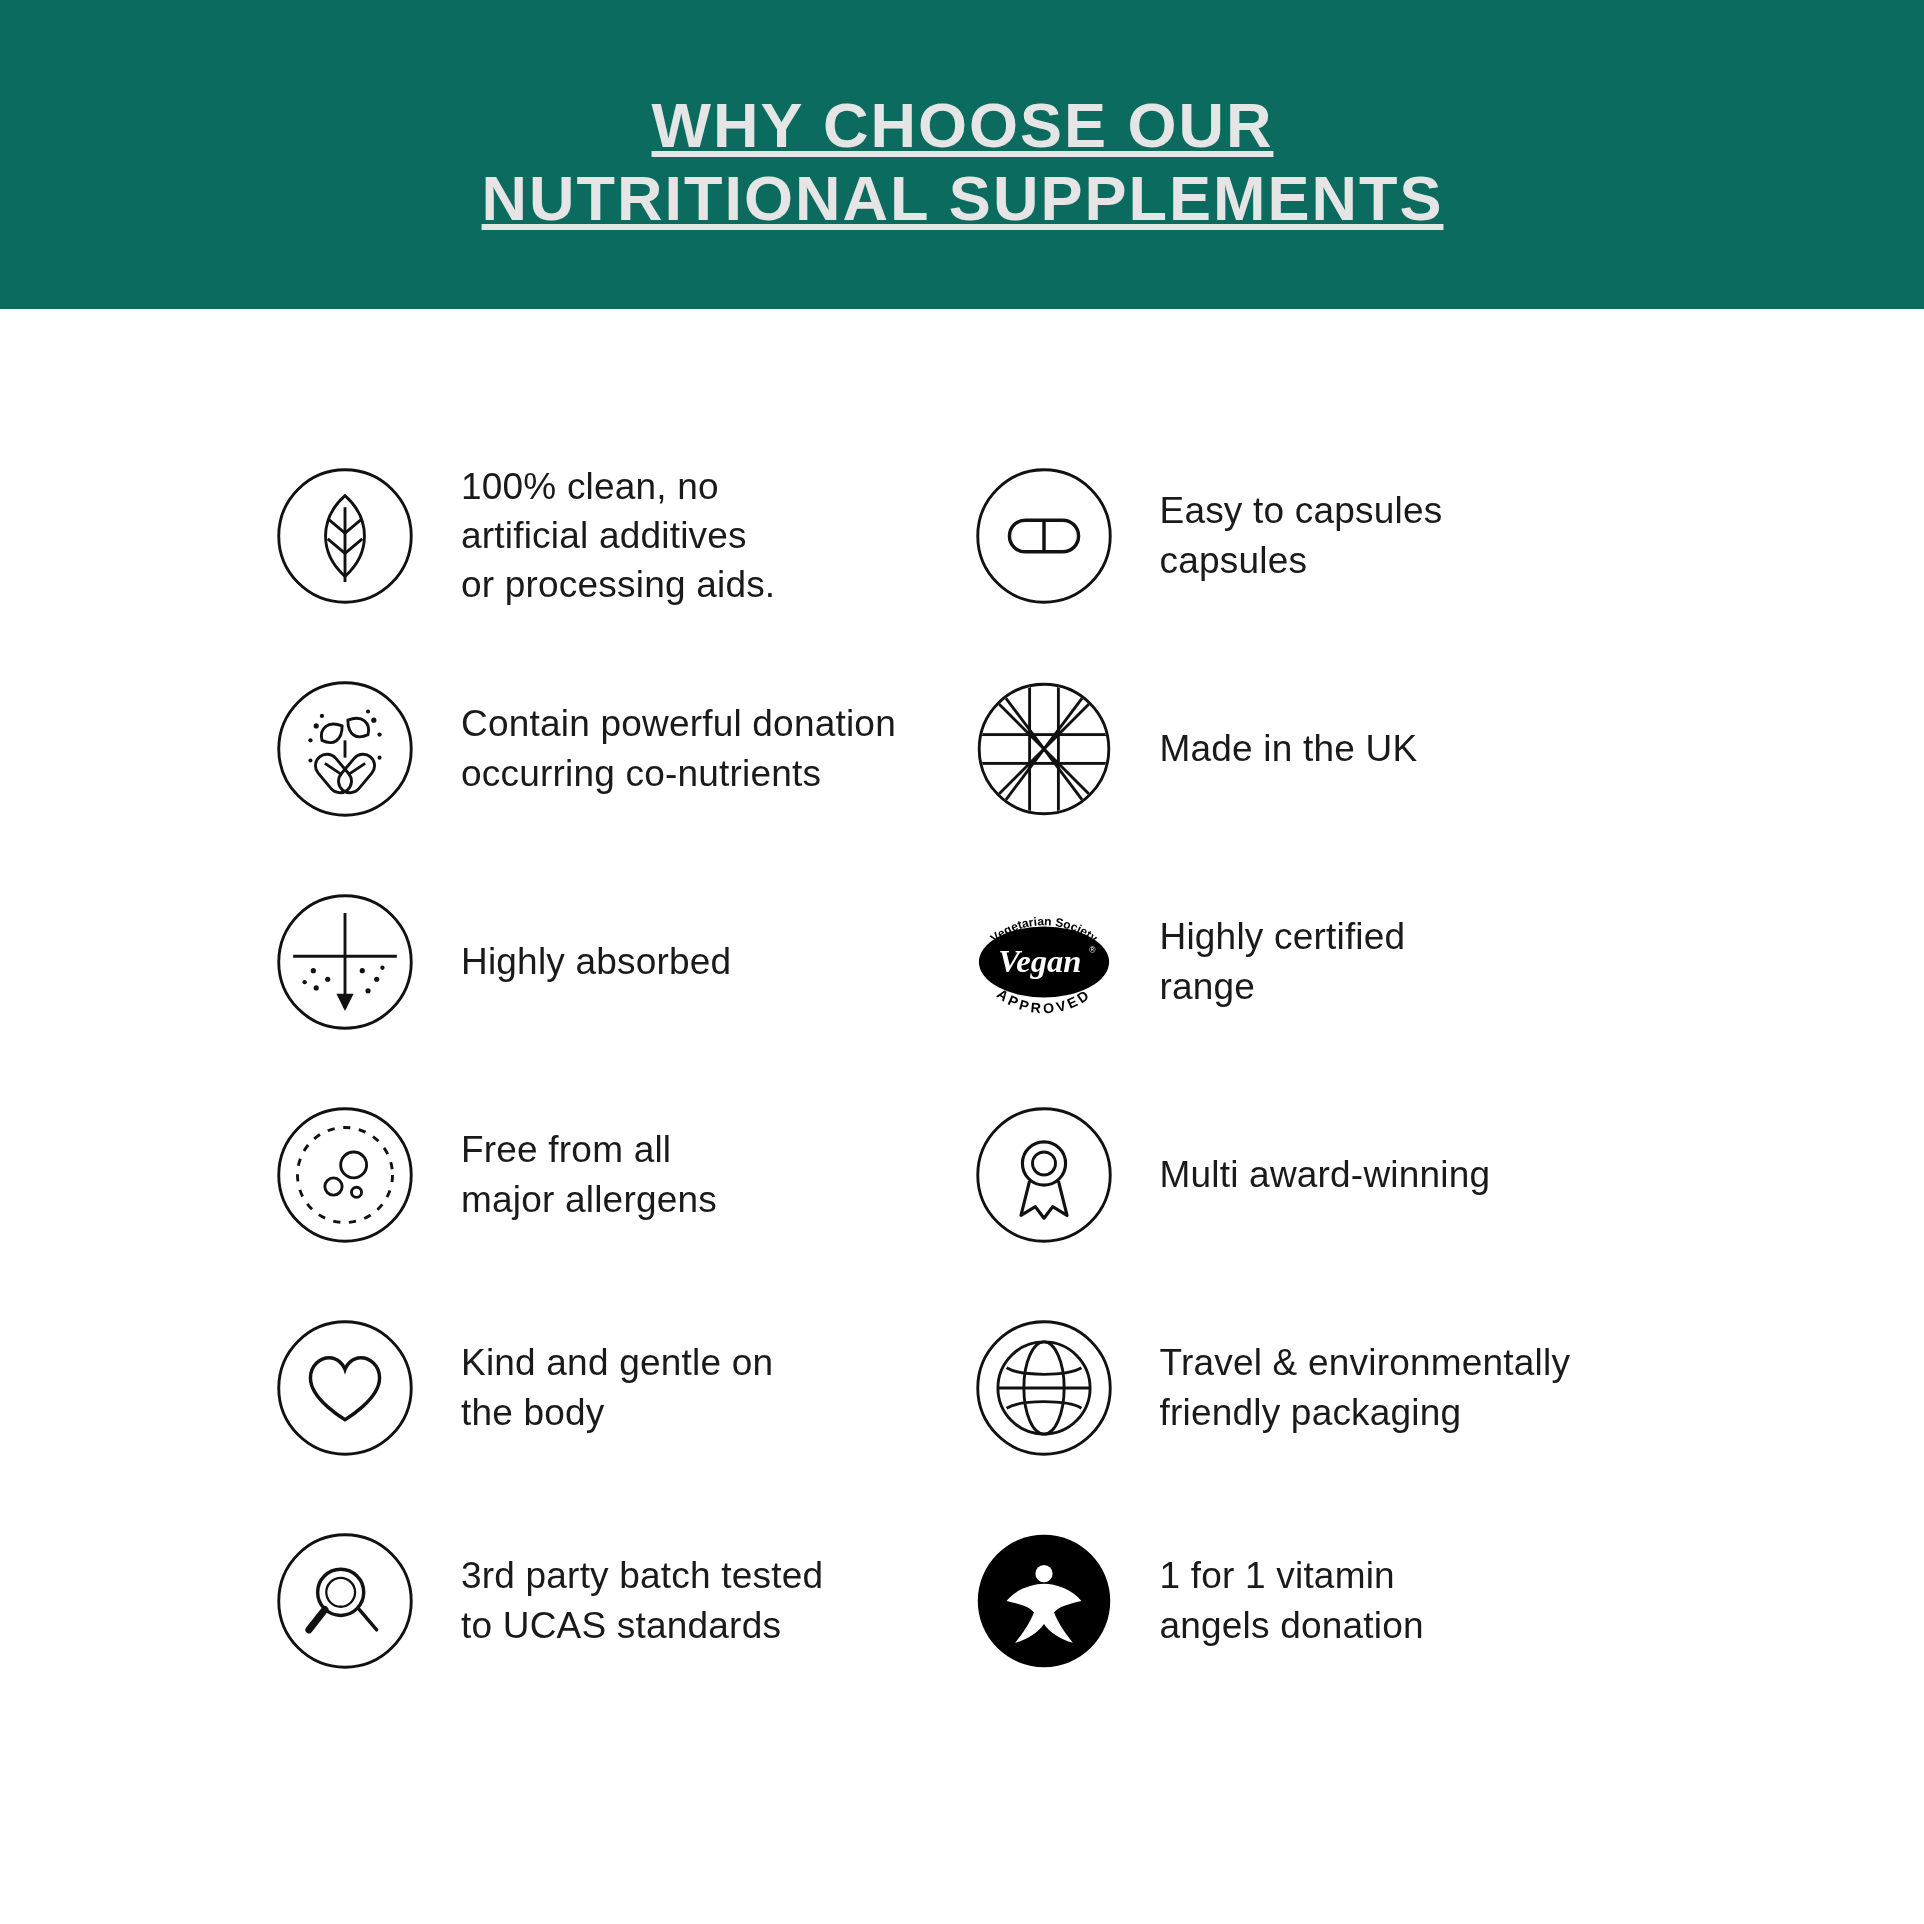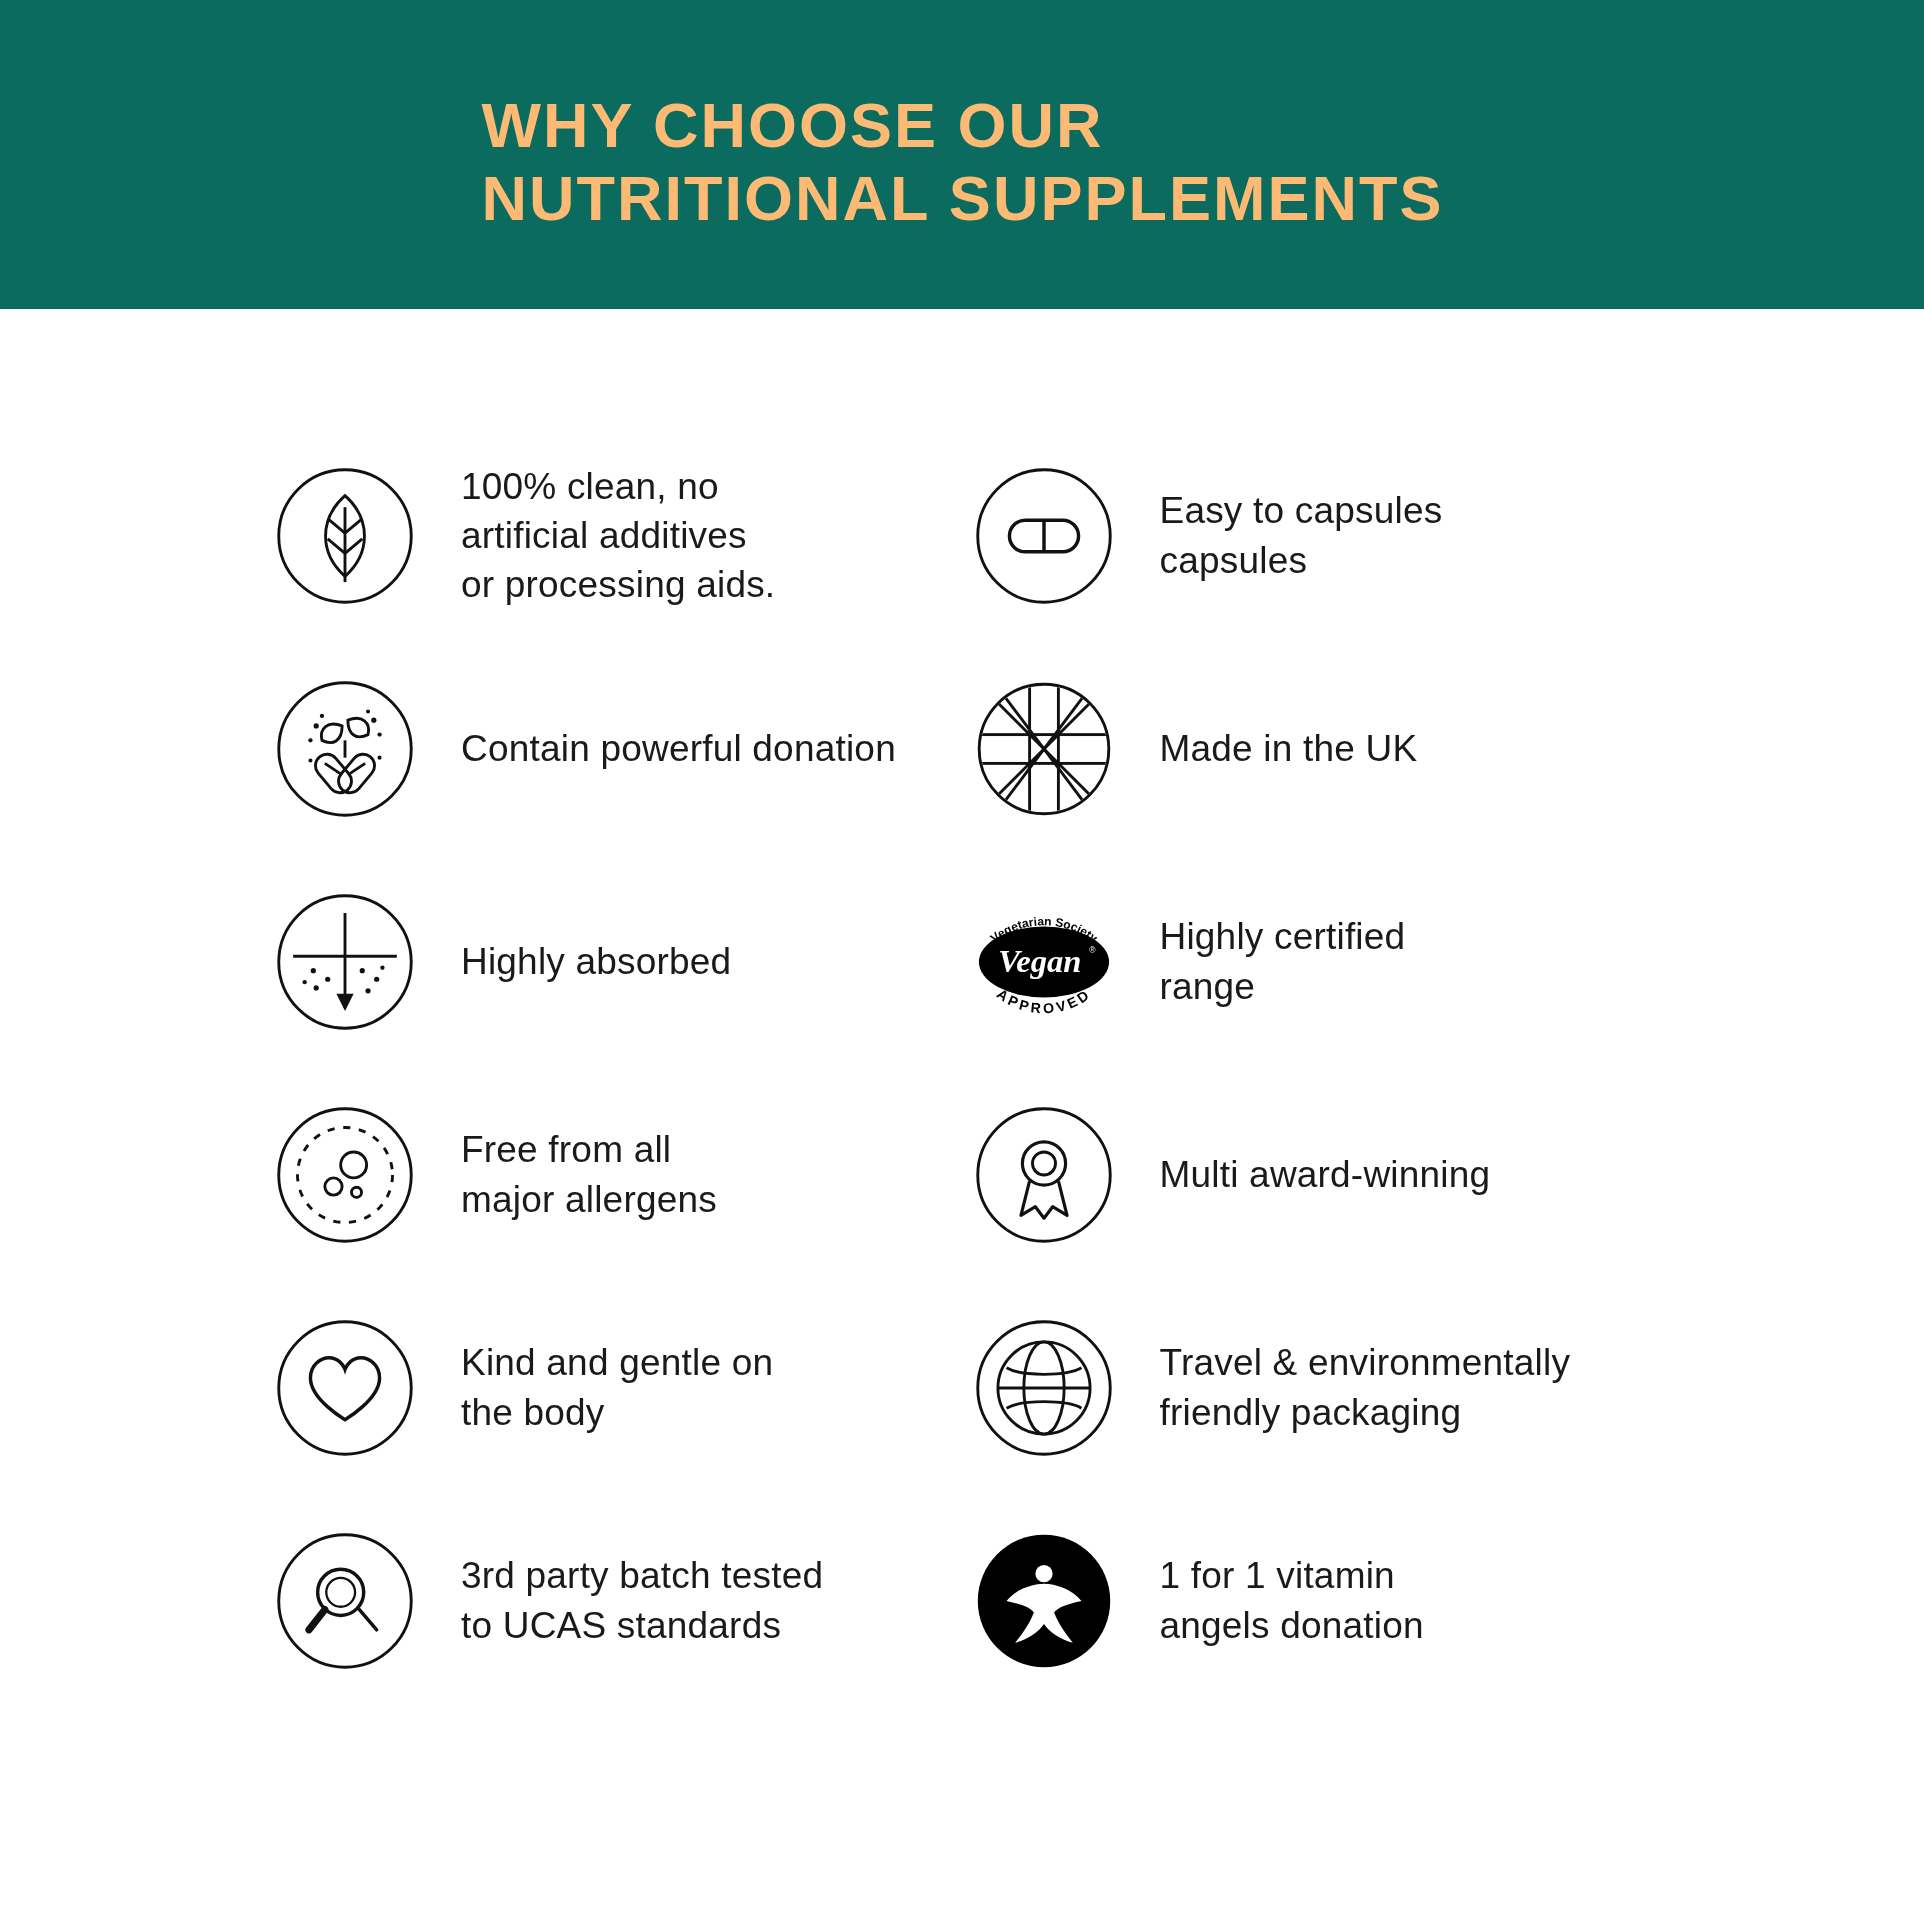--- a/index.html
+++ b/index.html
@@ -25,26 +25,28 @@
     background: #0b6b5e;
     display: flex;
     flex-direction: column;
     align-items: center;
     justify-content: center;
     box-sizing: border-box;
     padding-top: 14.4px;
   }
   .header h1 {
     margin: 0;
-    color: #fdba74;
+    color: #e5e5e5;
     font-size: 63px;
     line-height: 1.16;
     letter-spacing: 2px;
     font-weight: 700;
+    text-align: center;
     text-transform: uppercase;
+    text-decoration: underline;
   }
   .header .line2 {
     display: block;
   }
   .grid {
     position: relative;
     width: 1925px;
     padding-top: 120px;
     display: grid;
     grid-template-columns: 1fr 1fr;
@@ -141,20 +143,21 @@
               <circle cx="70" cy="30" r="1.8"></circle>
               <circle cx="74" cy="40" r="1.5"></circle>
               <circle cx="66" cy="24" r="1.4"></circle>
               <circle cx="26" cy="58" r="1.4"></circle>
               <circle cx="74" cy="56" r="1.4"></circle>
             </g>
           </svg>
         </div>
         <div class="feature-text">
           <span class="ln">Contain powerful donation</span>
+          <span class="ln">occurring co-nutrients</span>
         </div>
       </div>
 
       <div class="feature">
         <div class="icon-wrap">
           <svg width="144" height="144" viewBox="0 0 100 100">
             <circle cx="50" cy="50" r="46" fill="none" stroke="#111" stroke-width="2"></circle>
             <line x1="14" y1="46" x2="86" y2="46" stroke="#111" stroke-width="2"></line>
             <line x1="50" y1="16" x2="50" y2="82" stroke="#111" stroke-width="2"></line>
             <path d="M44 72 L50 84 L56 72 Z" fill="#111"></path>

